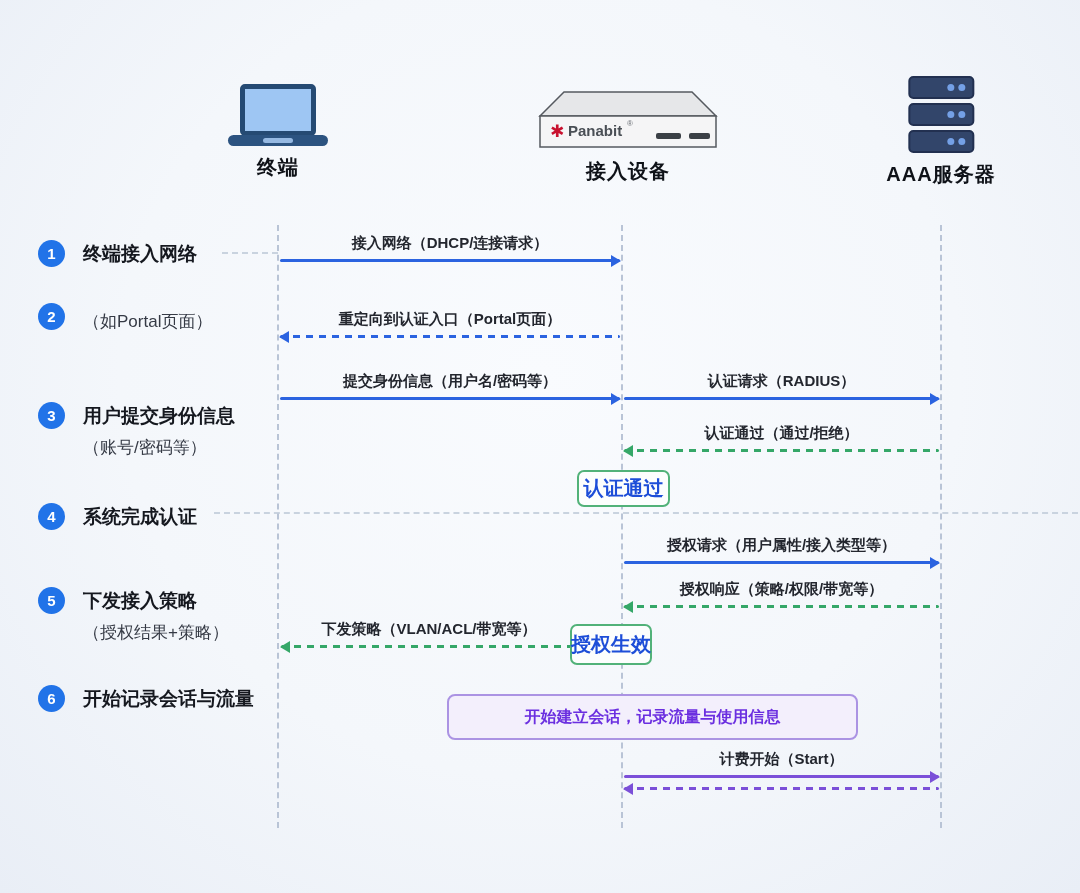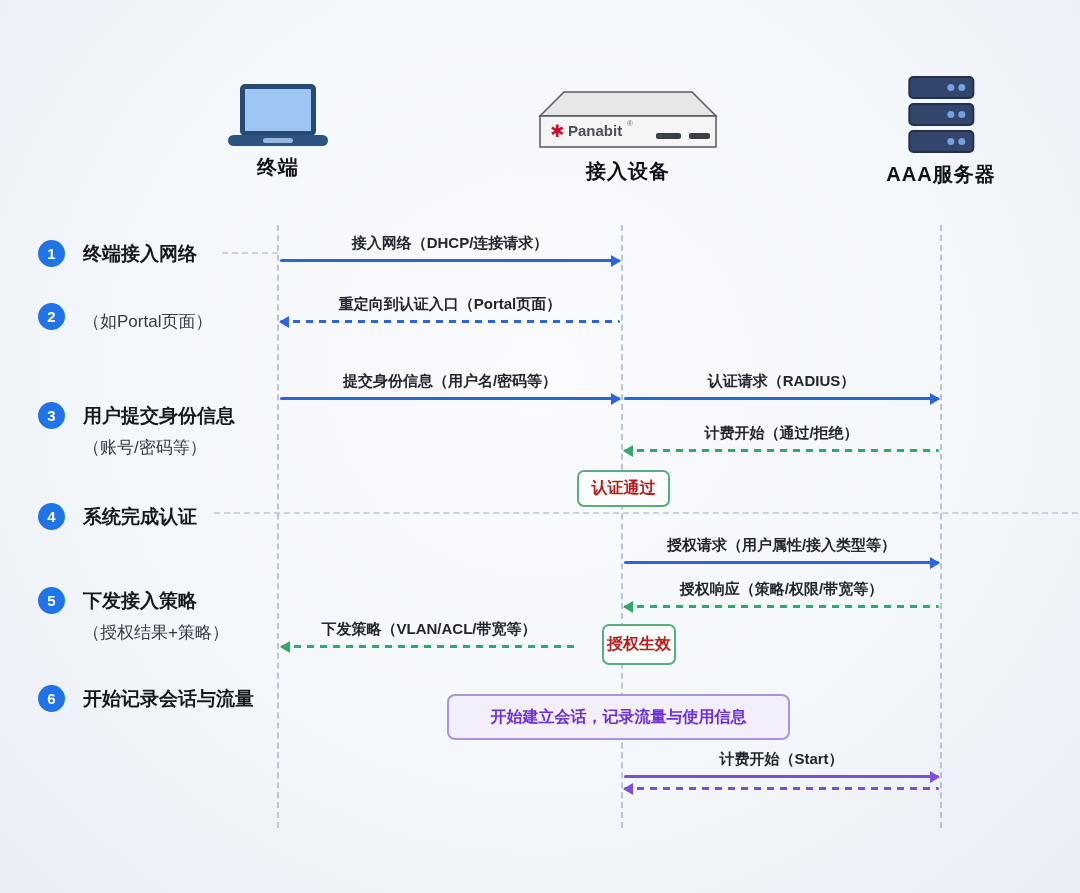--- a/index.html
+++ b/index.html
@@ -48,21 +48,21 @@
   .head { position:absolute; top:50%; transform:translateY(-50%); width:0; height:0;
           border-top:6px solid transparent; border-bottom:6px solid transparent; }
   .head-right { right:-1px; border-left:10px solid currentColor; }
   .head-left { left:-1px; border-right:10px solid currentColor; }
   .c-blue { color:#2b63e0; }
   .c-green { color:#35a768; }
   .c-purple { color:#7b4fd8; }
 
   
   .badge { position:absolute; display:flex; align-items:center; justify-content:center; z-index:4; font-weight:700; white-space:nowrap; }
-  .badge-green { background:#fcfefd; border:2px solid #52b279; border-radius:7px; color:#b91c1c; font-size:16px; }
+  .badge-green { background:#fcfefd; border:2px solid #52b279; border-radius:7px; color:#1d4ed8; font-size:20px; }
   .badge-purple { background:#f3effc; border:2px solid #ab93e3; border-radius:8px; color:#6b2fe0; font-size:16px; }
 
   
   .dev-brand { font-family:"Liberation Sans",sans-serif; font-size:15px; font-weight:600; fill:#4a4f55; }
   .dev-reg { font-family:"Liberation Sans",sans-serif; font-size:8px; fill:#6a6f75; }
   .dev-logo { font-family:"DejaVu Sans",sans-serif; font-size:17px; font-weight:700; fill:#c8102e; }
 </style>
 </head>
 <body>
 
@@ -156,21 +156,21 @@
       </div>
   </div>
 
   <div class="msg solid c-blue" style="left:280px; top:234px; width:340px;">
     <div class="msg-label">接入网络（DHCP/连接请求）</div>
     <div class="msg-line">
         <span class="head head-right"></span>
       </div>
   </div>
 
-  <div class="msg dashed c-blue" style="left:280px; top:295px; width:340px;">
+  <div class="msg dashed c-blue" style="left:280px; top:310px; width:340px;">
     <div class="msg-label">重定向到认证入口（Portal页面）</div>
     <div class="msg-line">
         <span class="head head-left"></span>
       </div>
   </div>
 
   <div class="msg solid c-blue" style="left:280px; top:372px; width:340px;">
     <div class="msg-label">提交身份信息（用户名/密码等）</div>
     <div class="msg-line">
         <span class="head head-right"></span>
@@ -178,21 +178,21 @@
   </div>
 
   <div class="msg solid c-blue" style="left:624px; top:372px; width:315px;">
     <div class="msg-label">认证请求（RADIUS）</div>
     <div class="msg-line">
         <span class="head head-right"></span>
       </div>
   </div>
 
   <div class="msg dashed c-green" style="left:624px; top:424px; width:315px;">
-    <div class="msg-label">计费开始（通过/拒绝）</div>
+    <div class="msg-label">认证通过（通过/拒绝）</div>
     <div class="msg-line">
         <span class="head head-left"></span>
       </div>
   </div>
 
   <div class="msg solid c-blue" style="left:624px; top:536px; width:315px;">
     <div class="msg-label">授权请求（用户属性/接入类型等）</div>
     <div class="msg-line">
         <span class="head head-right"></span>
       </div>
@@ -219,16 +219,16 @@
       </div>
   </div>
 
   <div class="msg dashed c-purple" style="left:624px; top:787px; width:315px;">
     <div class="msg-line">
         <span class="head head-left"></span>
       </div>
   </div>
 
   <div class="badge badge-green" style="left:577px; top:470px; width:93px; height:37px;">认证通过</div>
-  <div class="badge badge-green" style="left:602px; top:624px; width:74px; height:41px;font-family:Liberation Serif, serif;">授权生效</div>
-  <div class="badge badge-purple" style="left:447px; top:694px; width:343px; height:46px;">开始建立会话，记录流量与使用信息</div>
+  <div class="badge badge-green" style="left:570px; top:624px; width:82px; height:41px;font-family:Liberation Serif, serif;">授权生效</div>
+  <div class="badge badge-purple" style="left:447px; top:694px; width:411px; height:46px;">开始建立会话，记录流量与使用信息</div>
 
 </div>
 
 </body></html>

